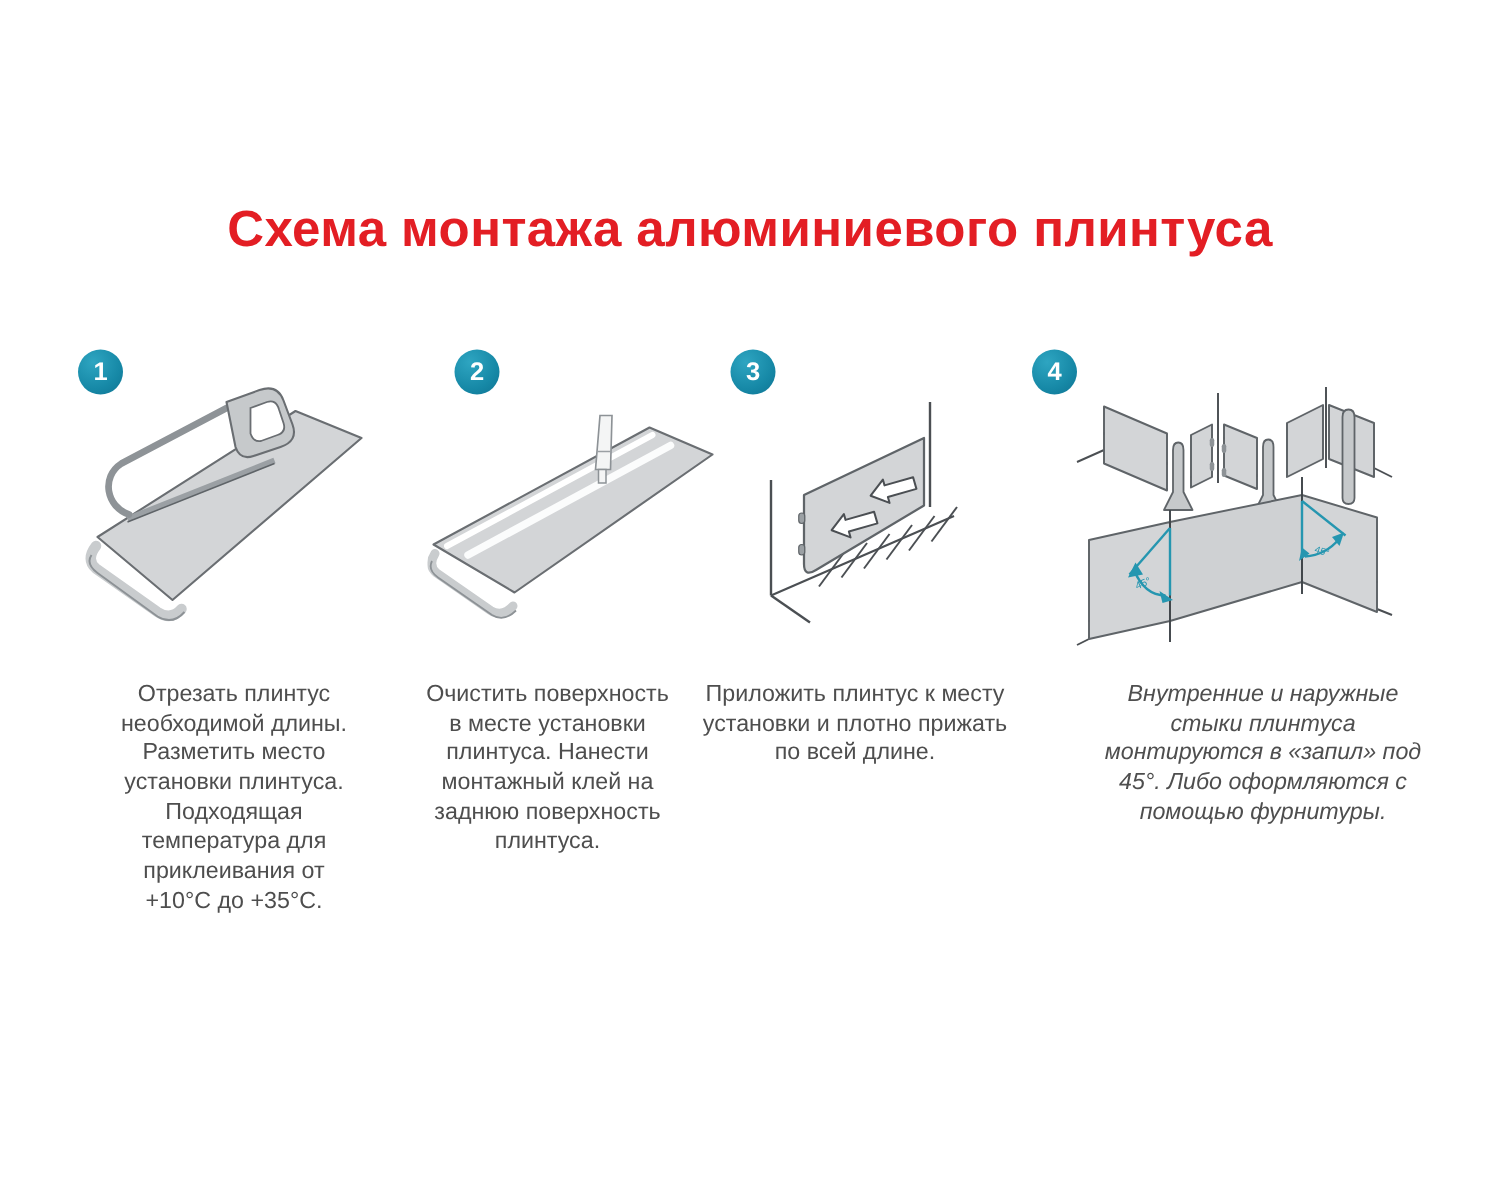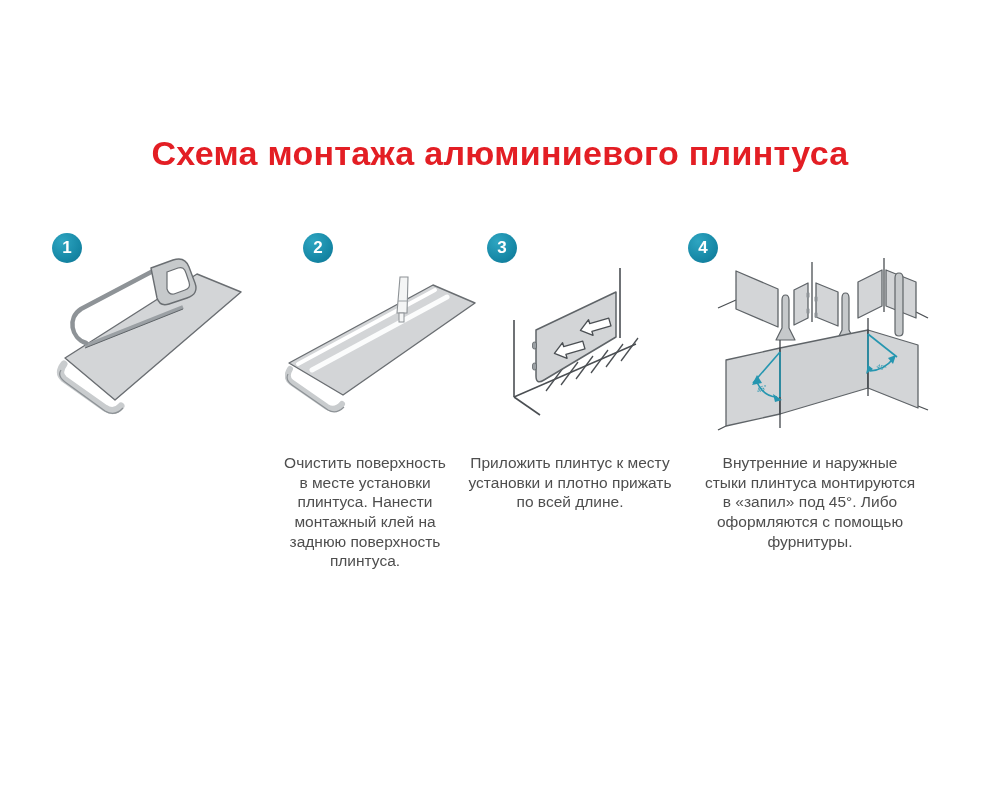--- a/index.html
+++ b/index.html
@@ -129,18 +129,19 @@
         <polygon points="41,119 36,129 46,127"></polygon>
         <polygon points="66,144 57,138 59,146"></polygon>
         <polygon points="180,99 172,102 177,108"></polygon>
         <polygon points="150,118 157,113 152,109"></polygon>
       </g>
       <text x="42" y="137" font-size="7" fill="#2596b0" transform="rotate(-22 42 137)">45°</text>
       <text x="160" y="112" font-size="6.5" fill="#2596b0" transform="rotate(18 160 112)">45°</text>
     </svg>
   </div>
 
+  <div class="caption" style="left:72px;width:168px;">Отрезать плинтус необходимой длины. Разметить место установки плинтуса. Подходящая температура для приклеивания от +10°С до +35°С.</div>
   <div class="caption" style="left:462px;width:216px;">Приложить плинтус к месту установки и плотно прижать по всей длине.</div>
   <div class="caption" style="left:279px;width:172px;">Очистить поверхность в месте установки плинтуса. Нанести монтажный клей на заднюю поверхность плинтуса.</div>
-  <div class="caption" style="left:704px;width:212px;">Внутренние и наружные стыки плинтуса монтируются в «запил» под 45°. Либо оформляются с помощью фурнитуры.</div>
+  <div class="caption" style="left:736px;width:212px;font-style:italic;">Внутренние и наружные стыки плинтуса монтируются в «запил» под 45°. Либо оформляются с помощью фурнитуры.</div>
 
 
 </div>
 
 </body></html>

